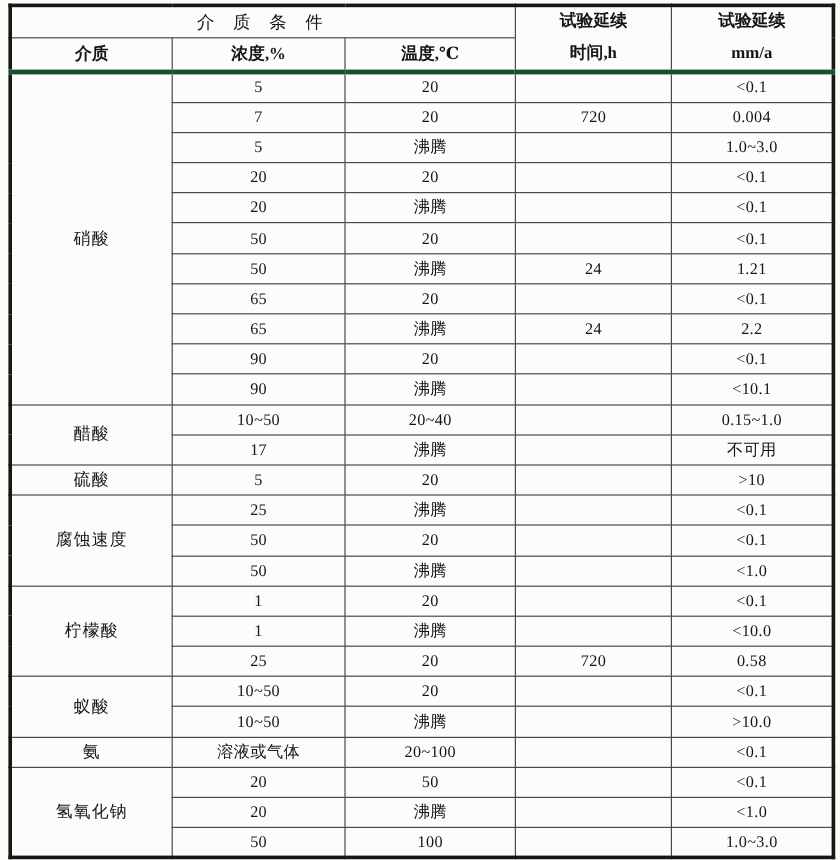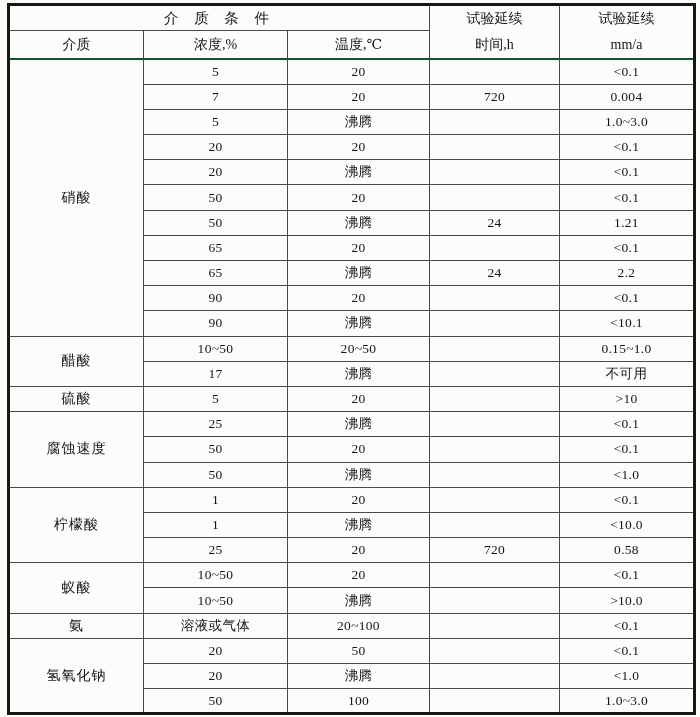--- a/index.html
+++ b/index.html
@@ -64,21 +64,22 @@
   }
   td.val {
     font-size: 13.5px;
     letter-spacing: 0.3px;
   }
   tbody tr.group-start td {
     border-top: 1px solid #262626;
   }
   
   thead tr.hr2 th, thead th[rowspan] {
-    border-bottom: 2px solid #14532d;
+    border-bottom: 4px solid #14532d;
+    font-weight: bold;
   }
 </style>
 </head>
 <body>
 
 <div class="sheet">
   <table class="corrosion">
     <colgroup>
       <col class="c-medium">
       <col class="c-concentration">
@@ -168,21 +169,21 @@
         </tr>
         <tr>
           <td class="val">90</td>
           <td class="val">沸腾</td>
           <td class="val"></td>
           <td class="val">&lt;10.1</td>
         </tr>
         <tr class="group-start">
           <td class="medium" rowspan="2">醋酸</td>
           <td class="val">10~50</td>
-          <td class="val">20~50</td>
+          <td class="val">20~40</td>
           <td class="val"></td>
           <td class="val">0.15~1.0</td>
         </tr>
         <tr>
           <td class="val">17</td>
           <td class="val">沸腾</td>
           <td class="val"></td>
           <td class="val">不可用</td>
         </tr>
         <tr class="group-start">

